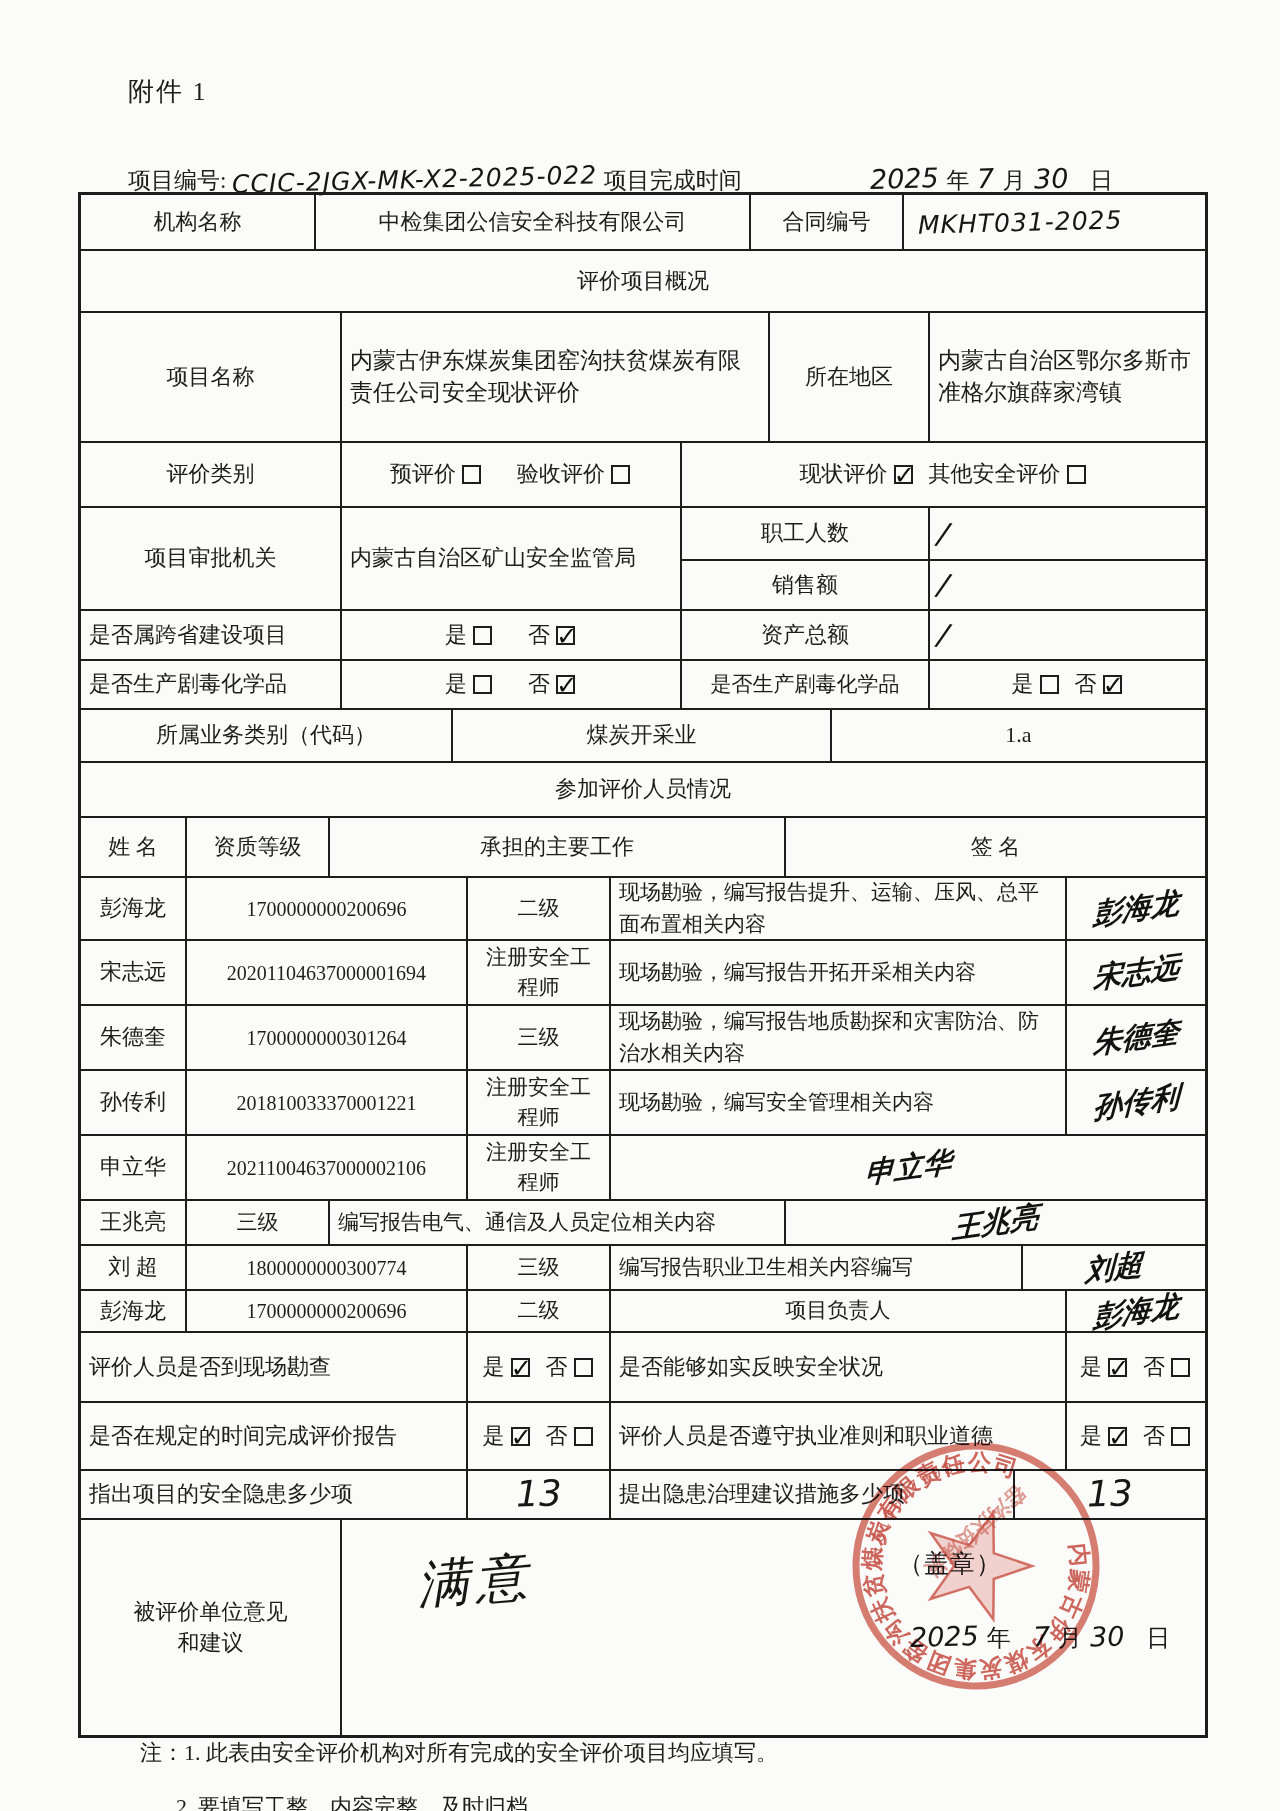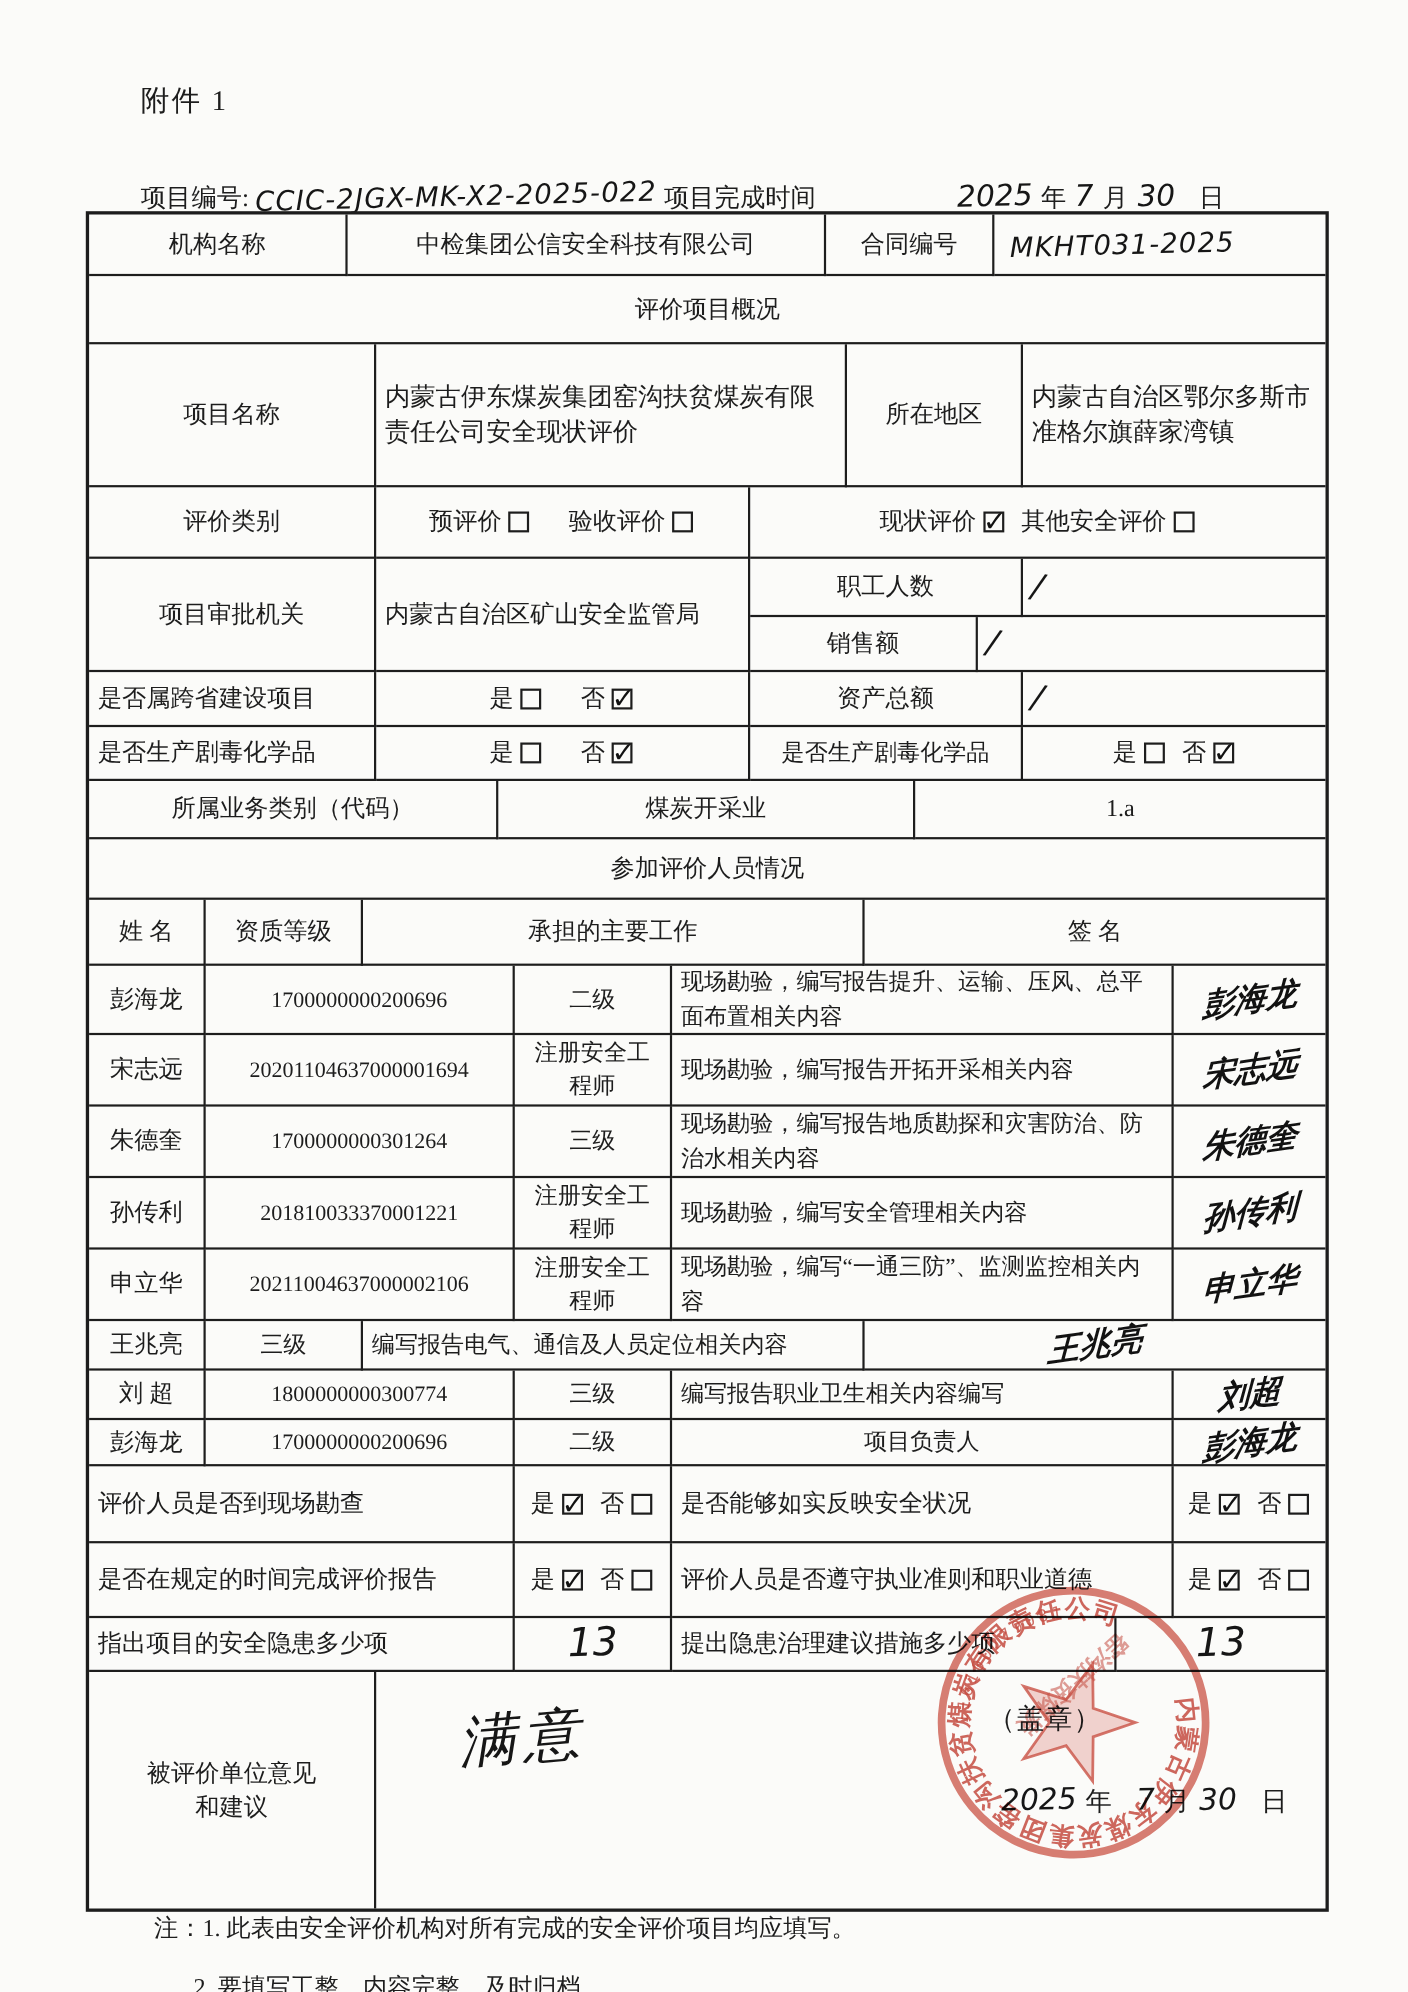--- a/index.html
+++ b/index.html
@@ -109,21 +109,21 @@
       <div class="c" style="width:261px">项目审批机关</div>
       <div class="c left" style="width:340px">内蒙古自治区矿山安全监管局</div>
       <div class="subcol">
         <div class="row" style="height:53px">
           <div class="c" style="width:248px">职工人数</div>
           <div class="c left" style="flex:1">
               <span class="hw hw-slash">/</span>
             </div>
         </div>
         <div class="row" style="height:50px">
-          <div class="c" style="width:207px">销售额</div>
+          <div class="c" style="width:248px">销售额</div>
           <div class="c left" style="flex:1">
               <span class="hw hw-slash">/</span>
             </div>
         </div>
       </div>
     </div>
 
     <div class="row" style="height:50px">
       <div class="c left" style="width:261px">是否属跨省建设项目</div>
       <div class="c" style="width:340px">
@@ -208,38 +208,37 @@
       <div class="c" style="width:143px;font-size:21px">注册安全工程师</div>
       <div class="c left work" style="width:456px">现场勘验，编写安全管理相关内容</div>
       <div class="c" style="flex:1;overflow:visible">
           <span class="sig">孙传利</span>
         </div>
     </div>
     <div class="row" style="height:65px">
       <div class="c" style="width:106px">申立华</div>
       <div class="c cert" style="width:281px">20211004637000002106</div>
       <div class="c" style="width:143px;font-size:21px">注册安全工程师</div>
-      <div class="c left work" style="width:456px">现场勘验，编写“一通三防”、监测监控相关内容</div>
       <div class="c" style="flex:1;overflow:visible">
           <span class="sig">申立华</span>
         </div>
     </div>
     <div class="row" style="height:45px">
       <div class="c" style="width:106px">王兆亮</div>
       <div class="c" style="width:143px;font-size:21px">三级</div>
       <div class="c left work" style="width:456px">编写报告电气、通信及人员定位相关内容</div>
       <div class="c" style="flex:1;overflow:visible">
           <span class="sig">王兆亮</span>
         </div>
     </div>
     <div class="row" style="height:45px">
       <div class="c" style="width:106px">刘 超</div>
       <div class="c cert" style="width:281px">1800000000300774</div>
       <div class="c" style="width:143px;font-size:21px">三级</div>
-      <div class="c left work" style="width:456px">编写报告职业卫生相关内容编写</div>
+      <div class="c left work" style="width:412px">编写报告职业卫生相关内容编写</div>
       <div class="c" style="flex:1;overflow:visible">
           <span class="sig">刘超</span>
         </div>
     </div>
     <div class="row" style="height:42px">
       <div class="c" style="width:106px">彭海龙</div>
       <div class="c cert" style="width:281px">1700000000200696</div>
       <div class="c" style="width:143px;font-size:21px">二级</div>
       <div class="c work" style="width:456px">项目负责人</div>
       <div class="c" style="flex:1;overflow:visible">

